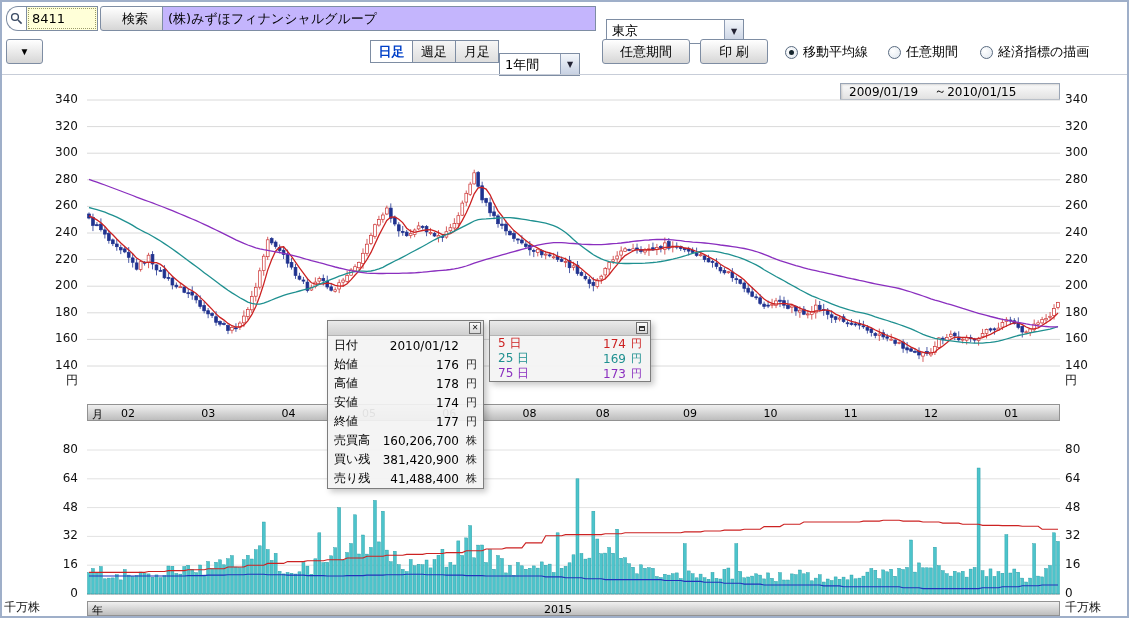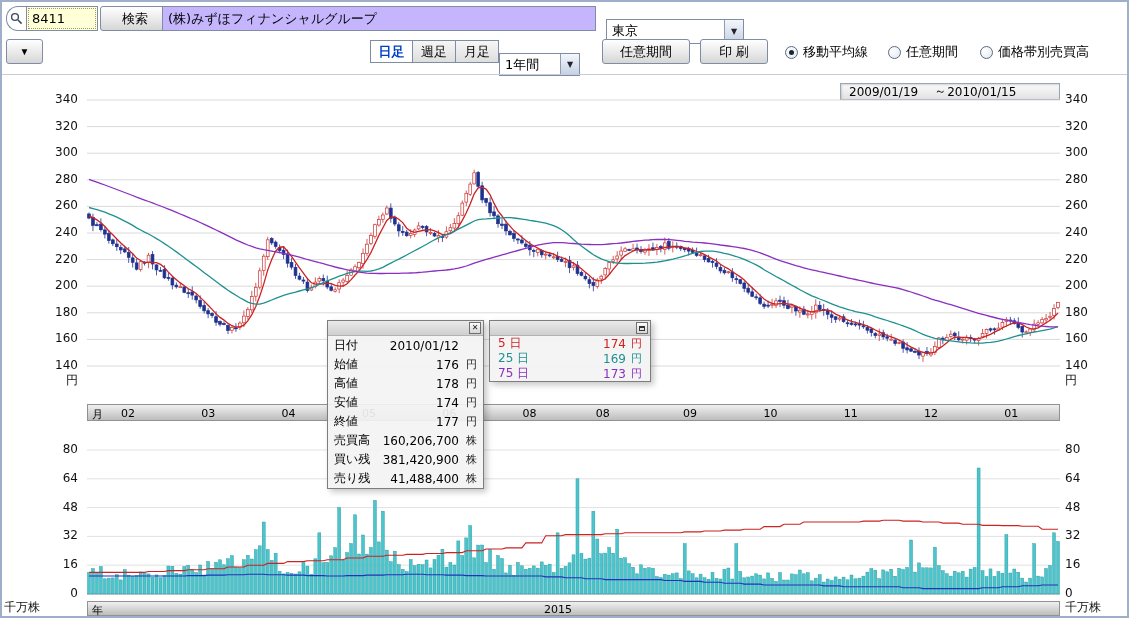--- a/index.html
+++ b/index.html
@@ -82,21 +82,21 @@
   <label class="radio" style="left:783px;top:41px">
     <span class="rb checked"></span>
     <span>移動平均線</span>
   </label>
   <label class="radio" style="left:886px;top:41px">
     <span class="rb"></span>
     <span>任意期間</span>
   </label>
   <label class="radio" style="left:978px;top:41px">
     <span class="rb"></span>
-    <span>価格帯別売買高</span>
+    <span>経済指標の描画</span>
   </label>
 
   <div style="position:absolute;left:0;top:72px;width:1125px;border-top:1px solid #c7cdd8"></div>
 
   <div class="sunken" style="left:838px;top:81px;width:220px;height:17px">
     <span style="padding-left:8px">2009/01/19</span>
     <span style="margin-left:16px">～</span>
     <span style="margin-left:1px">2010/01/15</span>
   </div>
 

